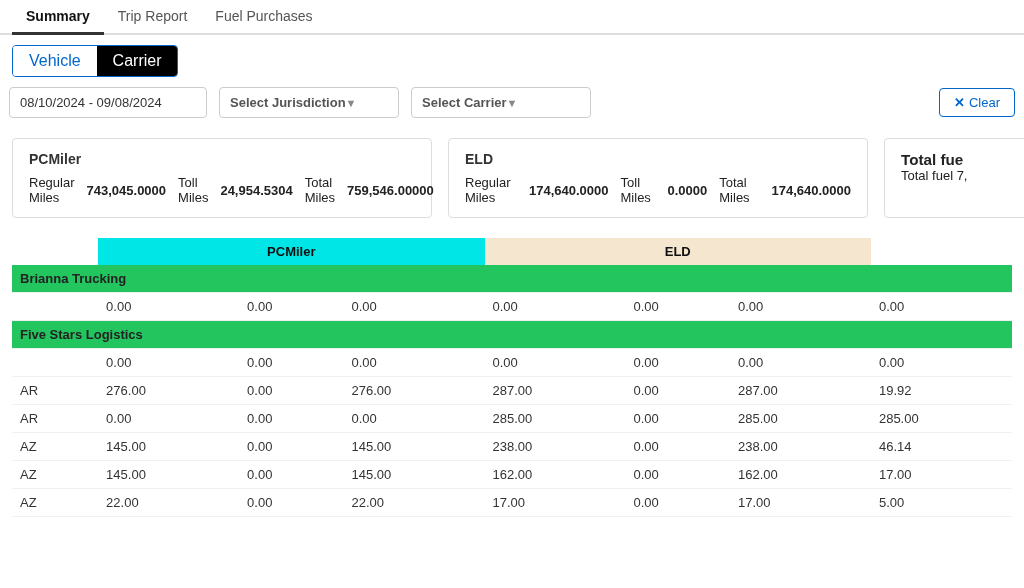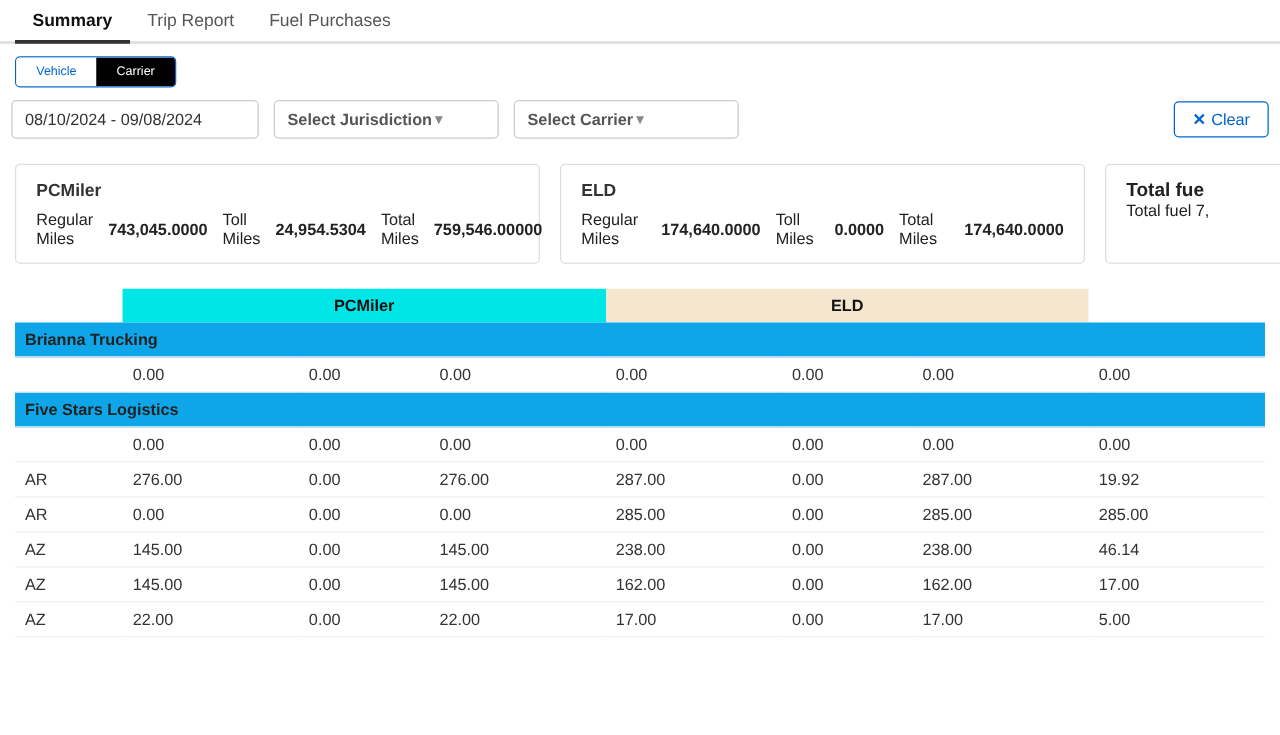--- a/index.html
+++ b/index.html
@@ -8,21 +8,21 @@
     .top-tabs { display: flex; border-bottom: 2px solid #ddd; padding: 0 12px; }
     .top-tab {
       padding: 8px 14px; cursor: pointer; font-size: 14px; color: #555;
       border-bottom: 3px solid transparent; margin-bottom: -2px;
     }
     .top-tab.active { color: #111; border-bottom-color: #333; font-weight: 600; }
 
     .filter-bar { display: flex; align-items: center; padding: 10px 12px; gap: 12px; }
     .toggle-group { display: flex; border: 1px solid #0066cc; border-radius: 4px; overflow: hidden; }
     .toggle-btn {
-      padding: 6px 16px; font-size: 10px; cursor: pointer; border: none; background: #fff; color: #0066cc;
+      padding: 6px 16px; font-size: 16px; cursor: pointer; border: none; background: #fff; color: #0066cc;
     }
     .toggle-btn.active { background: #000000; color: #fff; }
 
     .filter-row { display: flex; align-items: center; padding: 0 9px 10px; gap: 12px; }
     .date-input {
       border: 1px solid #ccc; border-radius: 4px; padding: 7px 10px; font-size: 13px;
       min-width: 180px; color: #333;
     }
     .select-box {
       border: 1px solid #ccc; border-radius: 4px; padding: 7px 10px; font-size: 13px;
@@ -44,21 +44,21 @@
     .summary-card-small { border: 1px solid #ddd; border-radius: 4px; padding: 12px 16px; min-width: 180px; }
     .metric-inline { display: flex; gap: 12px; align-items: center; }
 
     .table-section { padding: 10px 12px 0; }
     table { width: 100%; border-collapse: collapse; font-size: 13px; }
     .pcmiler-header { background: #00e5e5; text-align: center; padding: 6px; font-weight: 600; color: #111; }
     .eld-header { background: #f5e6d0; text-align: center; padding: 6px; font-weight: 600; color: #111; }
     .empty-header { background: #fff; }
     th { padding: 8px 8px; text-align: left; font-weight: 600; color: #333; background: #fff; font-size: 13px; }
     td { padding: 6px 8px; color: #333; font-size: 13px; border-bottom: 1px solid #f0f0f0; }
-    .carrier-row td { background: #0ea5e9; font-weight: 700; color: #222; }
+    .carrier-row td { background: #22c55e; font-weight: 700; color: #222; }
     .diff-col { color: #333; }
   </style>
 </head>
 <body>
 
 <div class="top-tabs">
   <div class="top-tab active">Summary</div>
   <div class="top-tab">Trip Report</div>
   <div class="top-tab">Fuel Purchases</div>
 </div>

